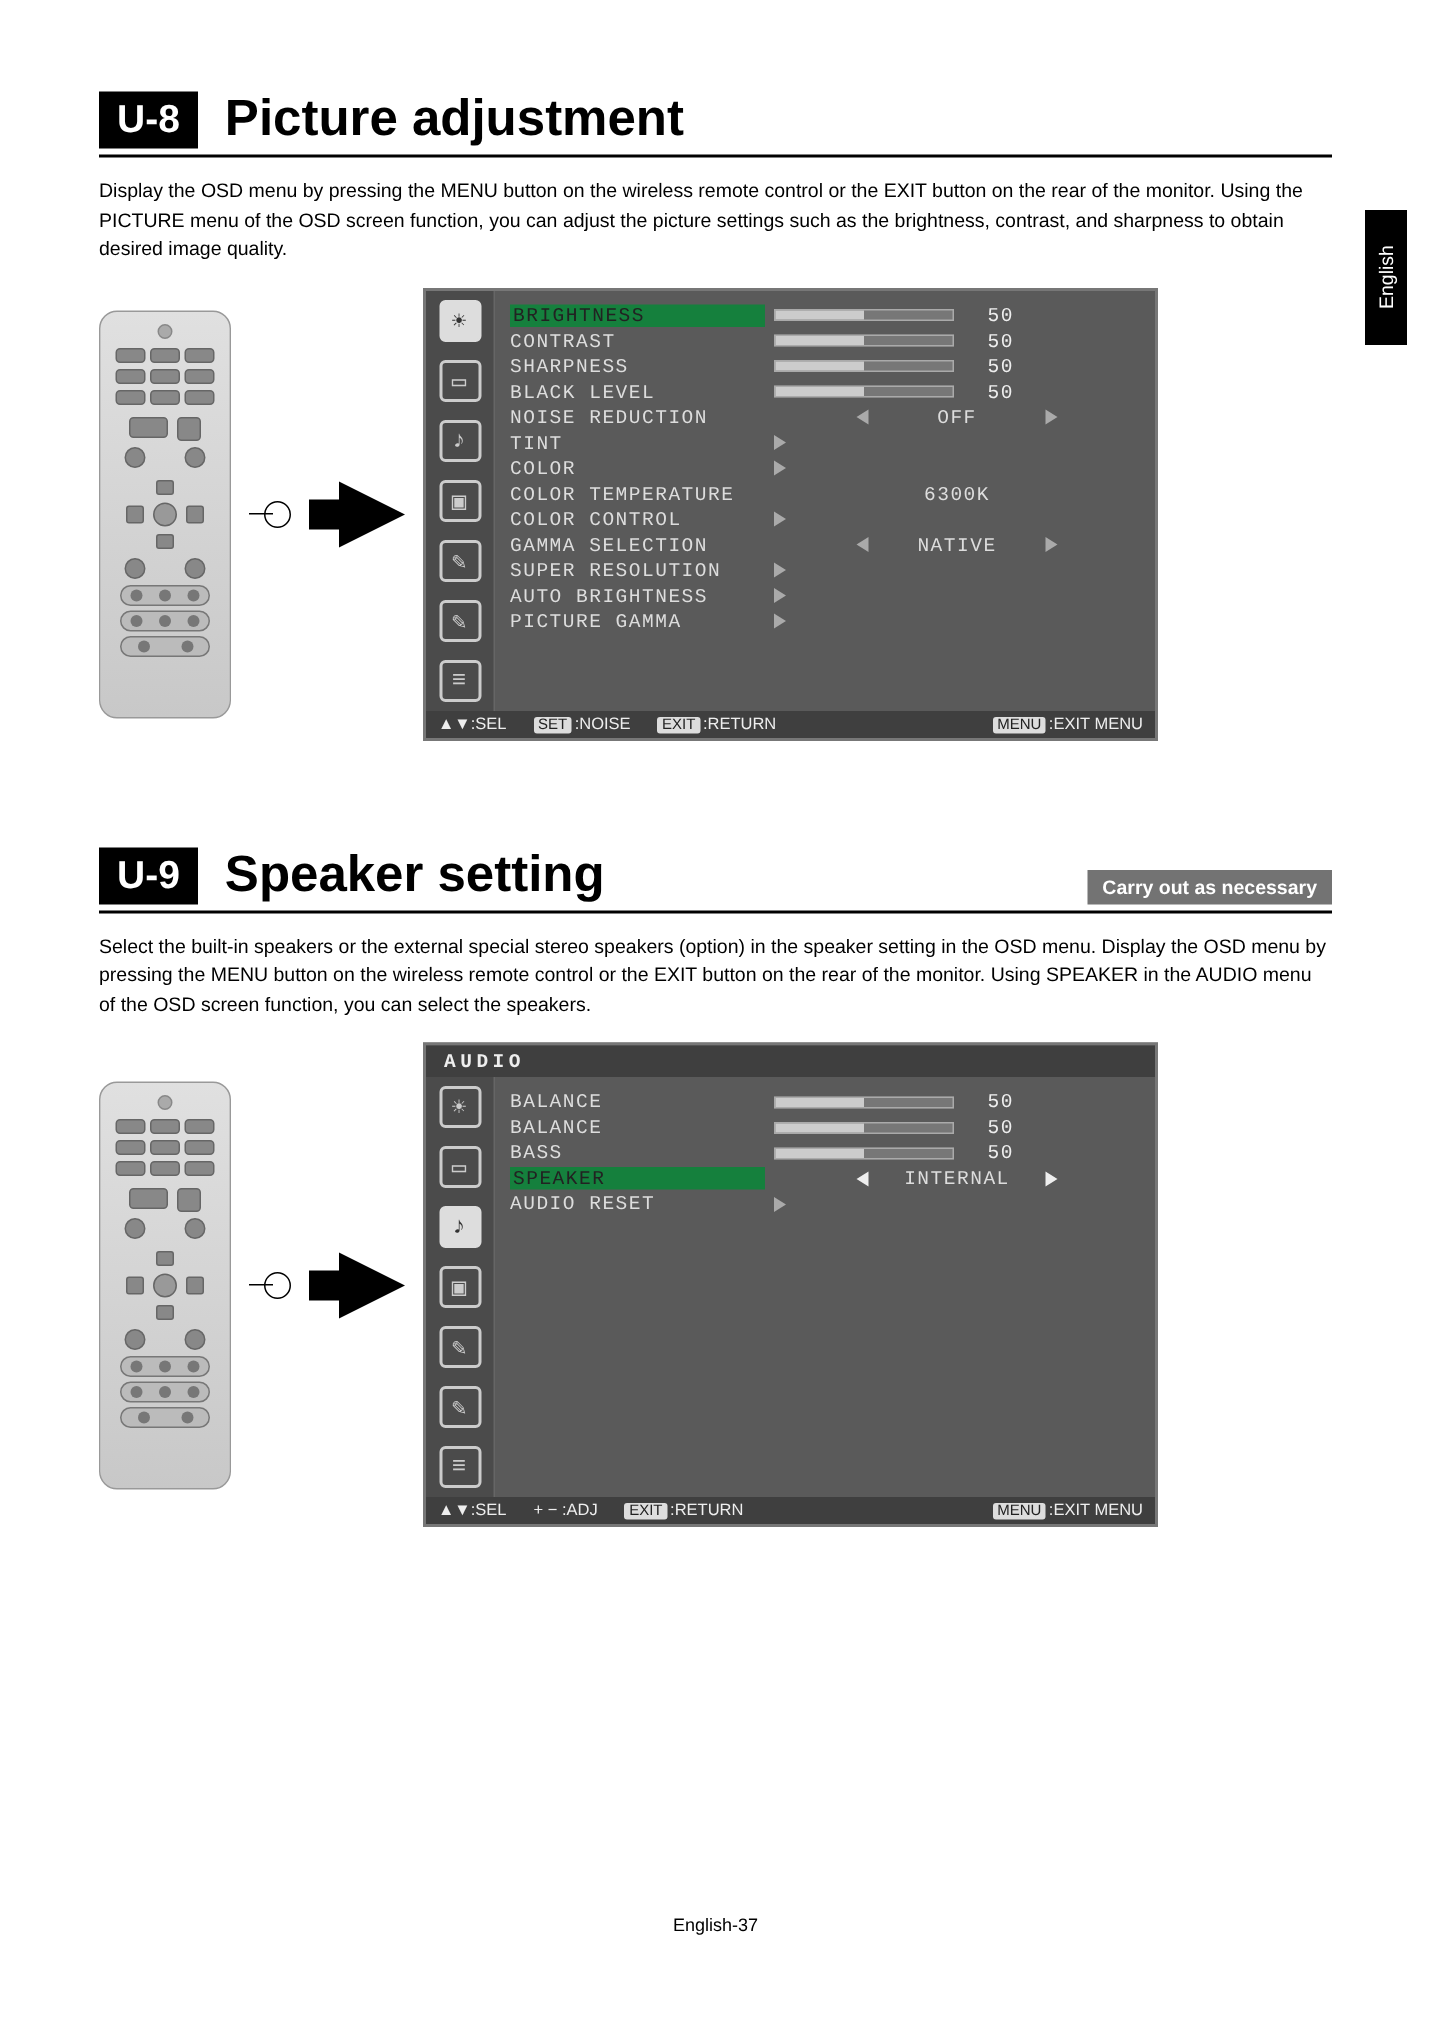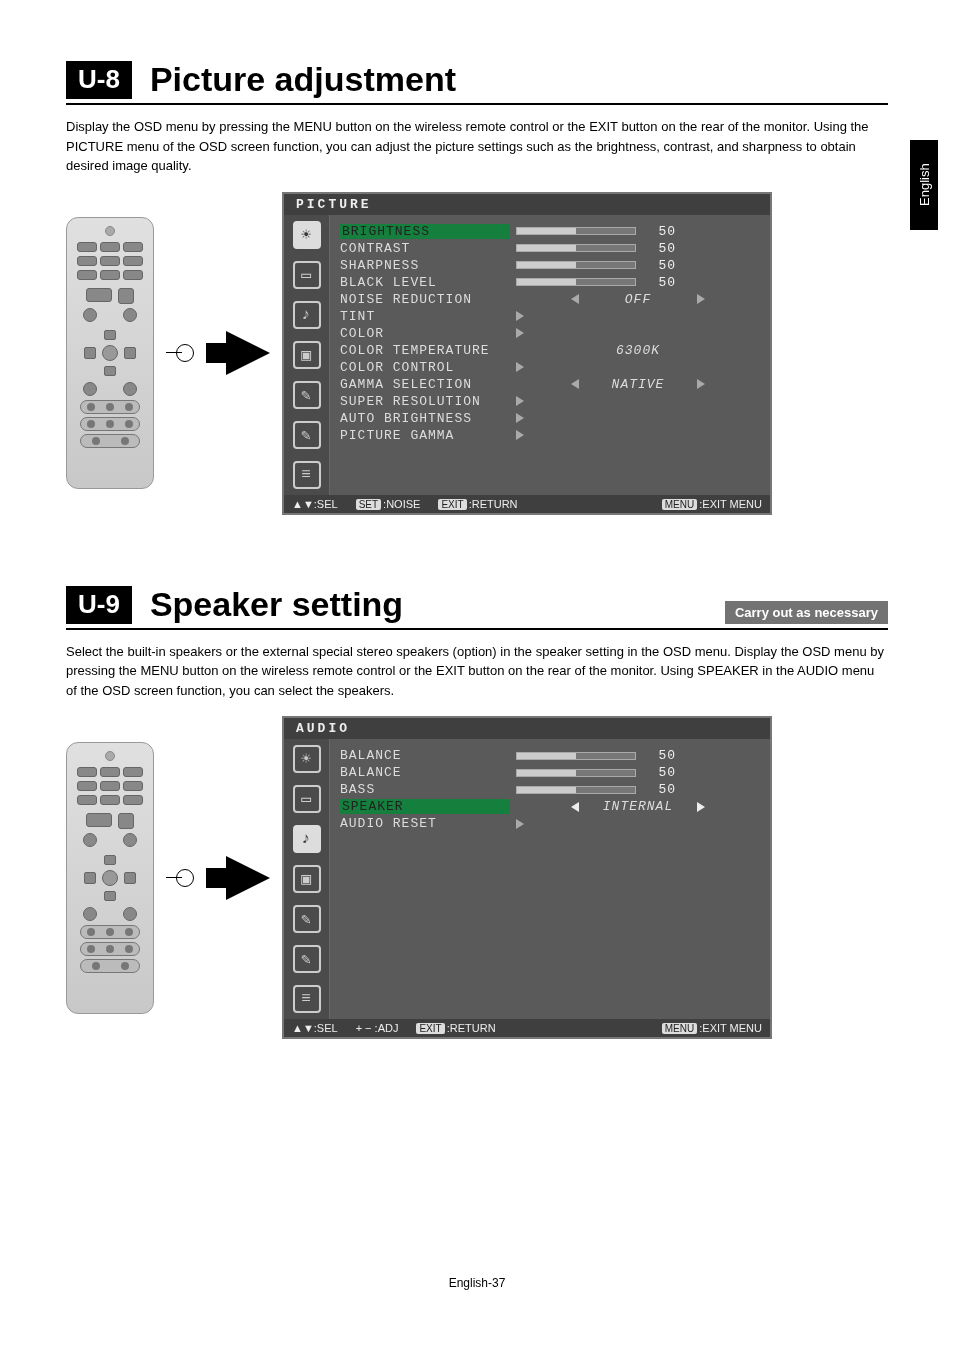--- a/index.html
+++ b/index.html
@@ -44,21 +44,21 @@
   .osd-row { display: flex; align-items: center; height: 17px; gap: 6px; }
   .osd-row.hilite .lbl { background: #15803d; color: #222; padding: 0 2px; }
   .lbl { flex: 0 0 170px; white-space: nowrap; overflow: hidden; }
   .bar { flex: 0 0 120px; height: 8px; border: 1px solid #aaa; position: relative; background: #777; }
   .bar-fill { position: absolute; left: 0; top: 0; bottom: 0; background: #ccc; }
   .val { flex: 0 0 34px; text-align: right; color: #eee; }
   .tri { width: 0; height: 0; border-top: 5px solid transparent; border-bottom: 5px solid transparent; }
   .tri.r { border-left: 8px solid #aaa; }
   .tri.l { border-right: 8px solid #aaa; }
   .tri.hi { border-left-color: #eee; border-right-color: #eee; }
-  .optwrap { flex: 1; display: flex; align-items: center; justify-content: center; gap: 24px; font-style: italic; }
+  .optwrap { flex: 1; display: flex; align-items: center; justify-content: center; gap: 24px; }
   .opttxt { color: #ddd; min-width: 70px; text-align: center; }
   .osd-footer { background: #3f3f3f; color: #eee; font-size: 11px; padding: 3px 8px; display: flex; gap: 18px; align-items: center; letter-spacing: 0; font-family: Arial, sans-serif; }
   .osd-footer .f-right { margin-left: auto; }
   .kbox { display: inline-block; background: #ddd; color: #222; padding: 0 3px; border-radius: 2px; font-size: 10px; margin-right: 2px; }
   .tri-ud { display: inline-block; font-size: 11px; line-height: 1; }
 
   .pagefoot { position: absolute; bottom: 60px; left: 0; right: 0; text-align: center; font-size: 12px; }
 
   .sec2 { margin-top: 70px; }
 </style>
@@ -129,21 +129,20 @@
         <div class="r-oval">
             <div class="dot"></div>
             <div class="dot"></div>
           </div>
       </div>
     </div>
     <div class="zoom-arrow"></div>
     <div class="big-arrow"></div>
 
     <div class="osd">
-      <div class="osd-title">PICTURE</div>
       <div class="osd-body">
         <div class="osd-icons">
           <div class="ico active">☀</div>
           <div class="ico">▭</div>
           <div class="ico">♪</div>
           <div class="ico">▣</div>
           <div class="ico">✎</div>
           <div class="ico">✎</div>
           <div class="ico">≡</div>
         </div>

